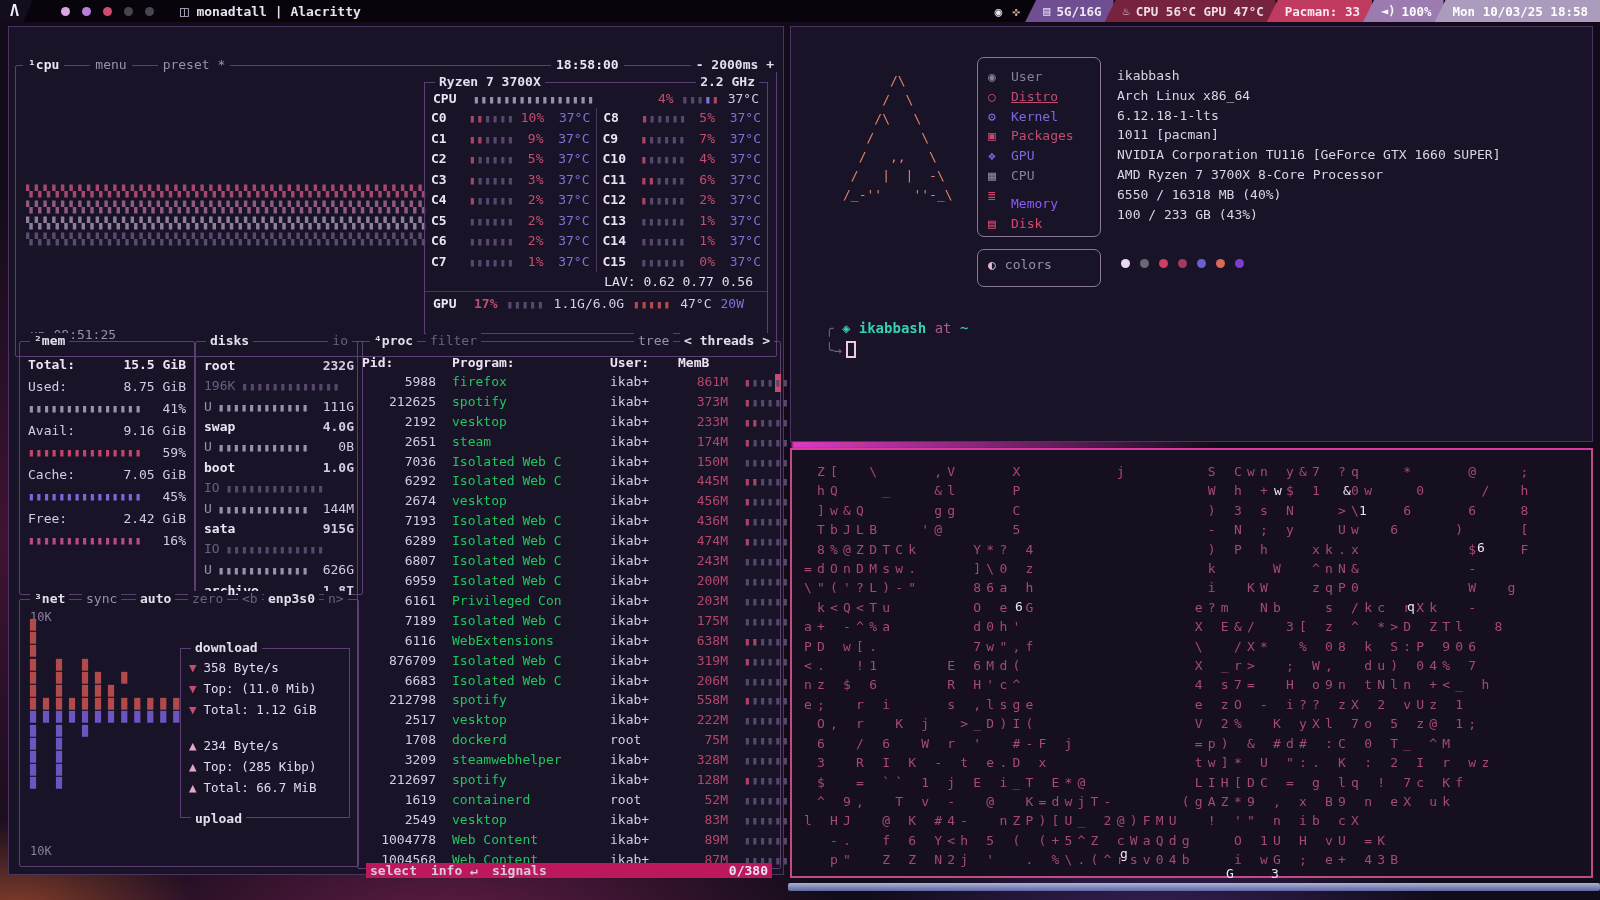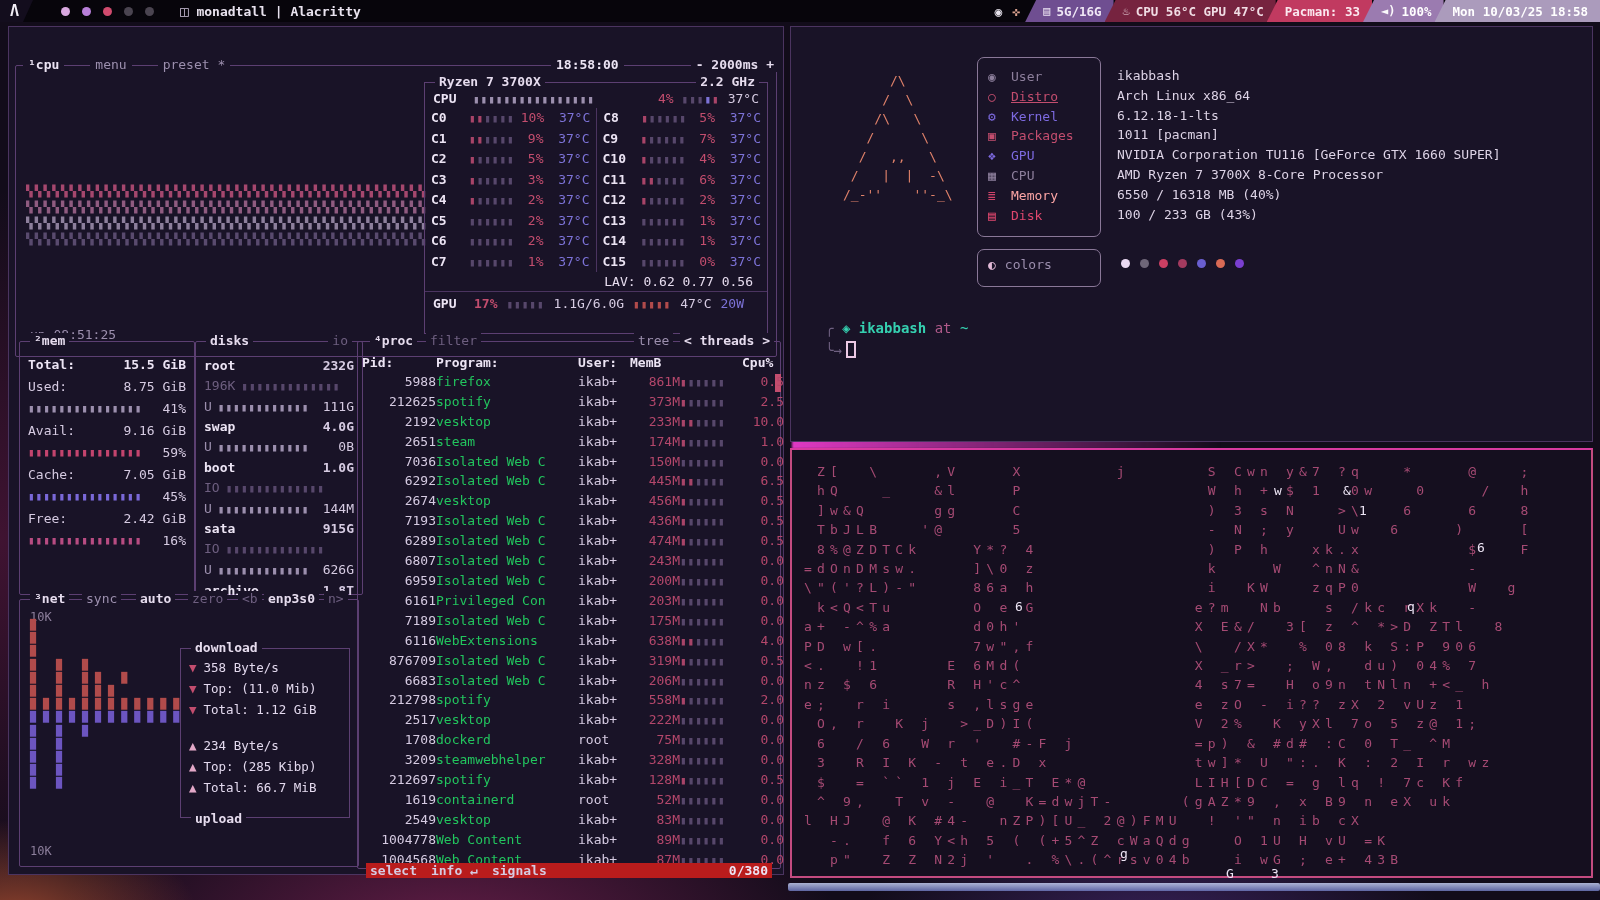--- a/index.html
+++ b/index.html
@@ -74,29 +74,29 @@
   .ngrow { font-size:10px; line-height:13.2px; letter-spacing:7px; white-space:nowrap; }
   .nscale { position:absolute; left:10px; color:#8d7f9c; font-size:12px; }
   #netbox { position:absolute; right:8px; top:48px; width:170px; height:170px; border:1px solid #5c3f72;
             background:#191327; padding:8px 8px; }
   .net-stat { display:flex; gap:7px; line-height:21px; font-size:12.5px; color:#e3d9ee; white-space:nowrap; }
   #netbox .ptitle { left:10px; background:#191327; }
   #upl-label { position:absolute; bottom:-9px; left:10px; background:#191327; padding:0 4px;
                font-weight:bold; color:#e6dcee; }
   
   #proc-grid { position:absolute; left:4px; top:12px; right:4px; }
-  .prow { display:grid; grid-template-columns:74px 142px 52px 50px 62px 42px; gap:0; line-height:18.9px;
+  .prow { display:grid; grid-template-columns:74px 142px 52px 50px 62px 42px; gap:16px; line-height:18.9px;
           font-size:13px; align-items:baseline; }
   .prow .pid { text-align:right; color:#d6cbe2; }
   .prow .prog { color:#22c55e; overflow:hidden; white-space:nowrap; }
   .prow .usr { color:#d6cbe2; } .prow .mem { text-align:right; color:#b4476b; }
   .prow .cpu { text-align:right; color:#b4476b; }
   .phead { font-weight:bold; } .phead span { color:#ece4f4 !important; }
   #proc-foot { position:absolute; bottom:-10px; left:8px; right:8px; display:flex; gap:14px;
-               background:#b91c1c; padding:0 4px; font-weight:bold; color:#d6cbe2; }
+               background:#be185d; padding:0 4px; font-weight:bold; color:#d6cbe2; }
   #proc-count { margin-left:auto; color:#ece4f4; }
   #pscroll { position:absolute; right:-1px; top:32px; width:6px; height:18px; background:#c34d6e; }
   
   #ascii { position:absolute; left:52px; top:44px; color:#e0826a; font-size:13px; line-height:19px; white-space:pre; }
   #fbox { position:absolute; left:186px; top:30px; width:124px; height:180px; border:1px solid #8a7898;
           border-radius:7px; padding:9px 10px; }
   .frow { display:flex; gap:9px; line-height:19.8px; font-size:13px; }
   .frow .fic { width:14px; }
   #fvals { position:absolute; left:326px; top:39px; line-height:19.8px; font-size:13px; color:#ddd3e6; white-space:nowrap; }
   #cbox { position:absolute; left:186px; top:222px; width:124px; height:38px; border:1px solid #8a7898;
@@ -736,21 +736,21 @@
       <div class="frow">
         <span class="fic" style="color: rgb(125, 106, 224);">❖</span>
         <span style="color: rgb(125, 106, 224);">GPU</span>
       </div>
       <div class="frow">
         <span class="fic" style="color: rgb(141, 127, 156);">▦</span>
         <span style="color: rgb(141, 127, 156);">CPU</span>
       </div>
       <div class="frow">
         <span class="fic" style="color: rgb(208, 67, 106);">≣</span>
-        <span style="color: #fca5a5;">Memory</span>
+        <span style="color: #8b5cf6; margin-top: 8px;">Memory</span>
       </div>
       <div class="frow">
         <span class="fic" style="color: rgb(224, 71, 110);">▤</span>
         <span style="color: rgb(224, 71, 110);">Disk</span>
       </div>
     </div>
   <div id="fvals">
       <div>ikabbash</div>
       <div>Arch Linux x86_64</div>
       <div>6.12.18-1-lts</div>

